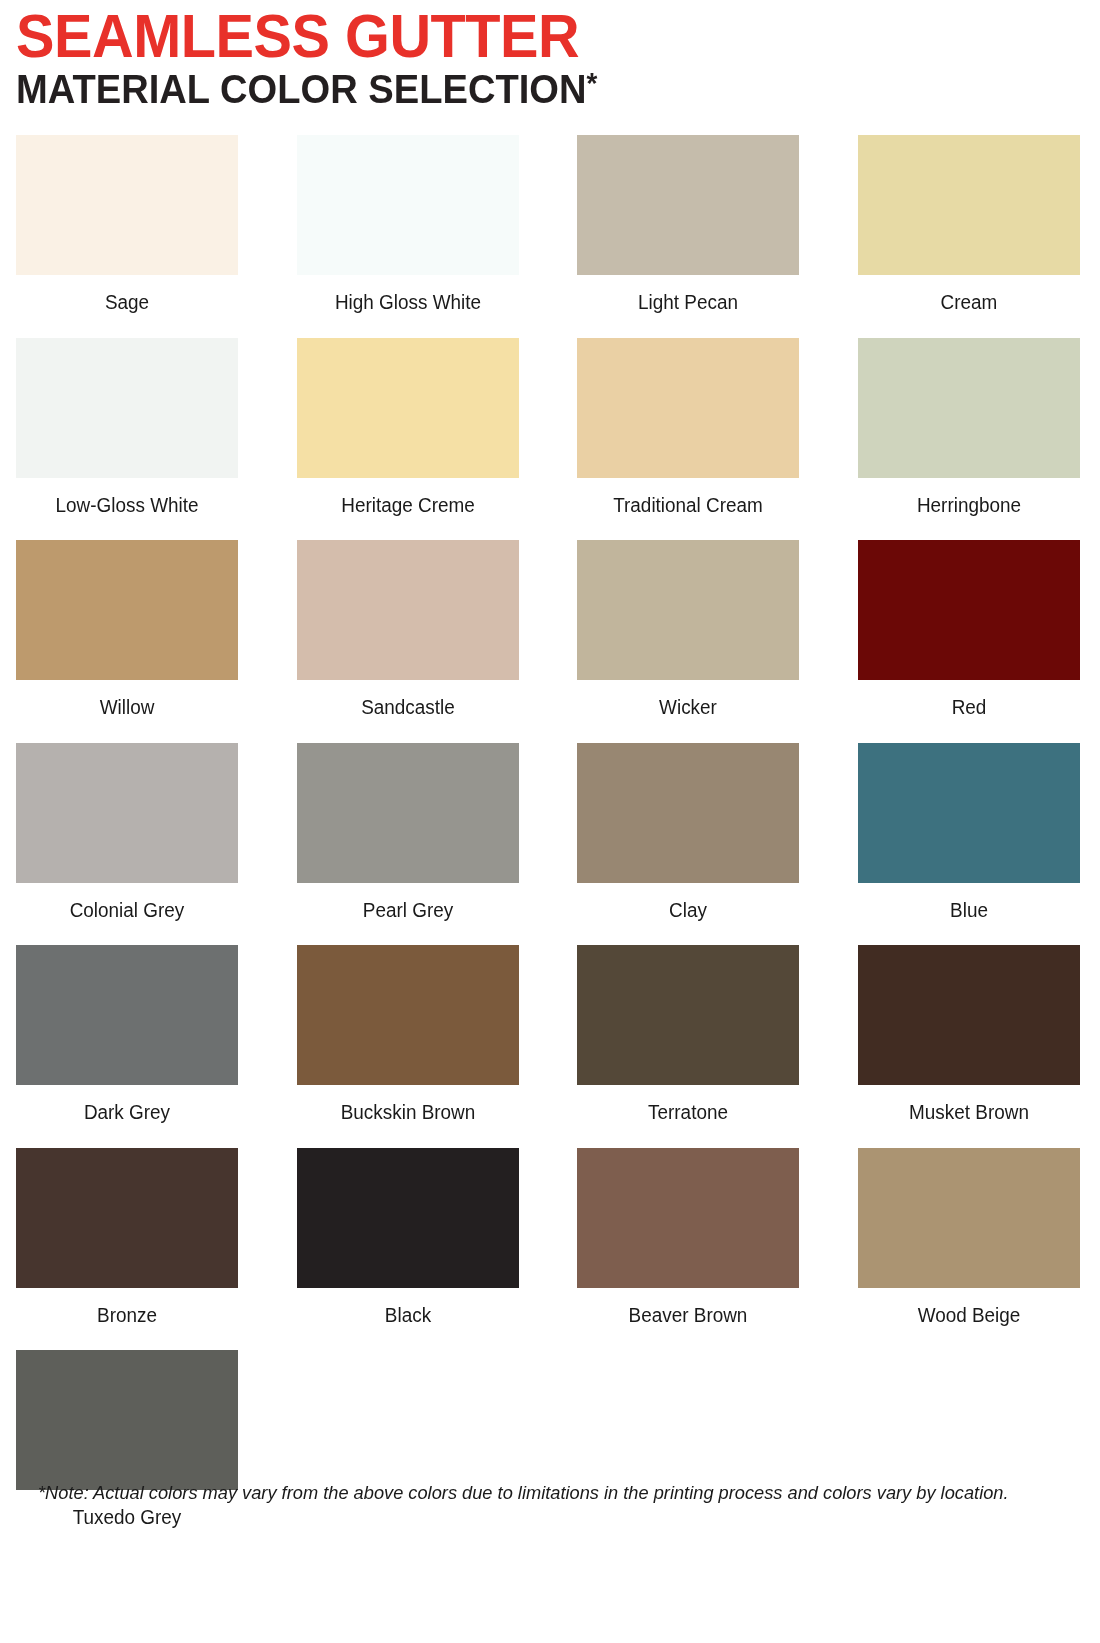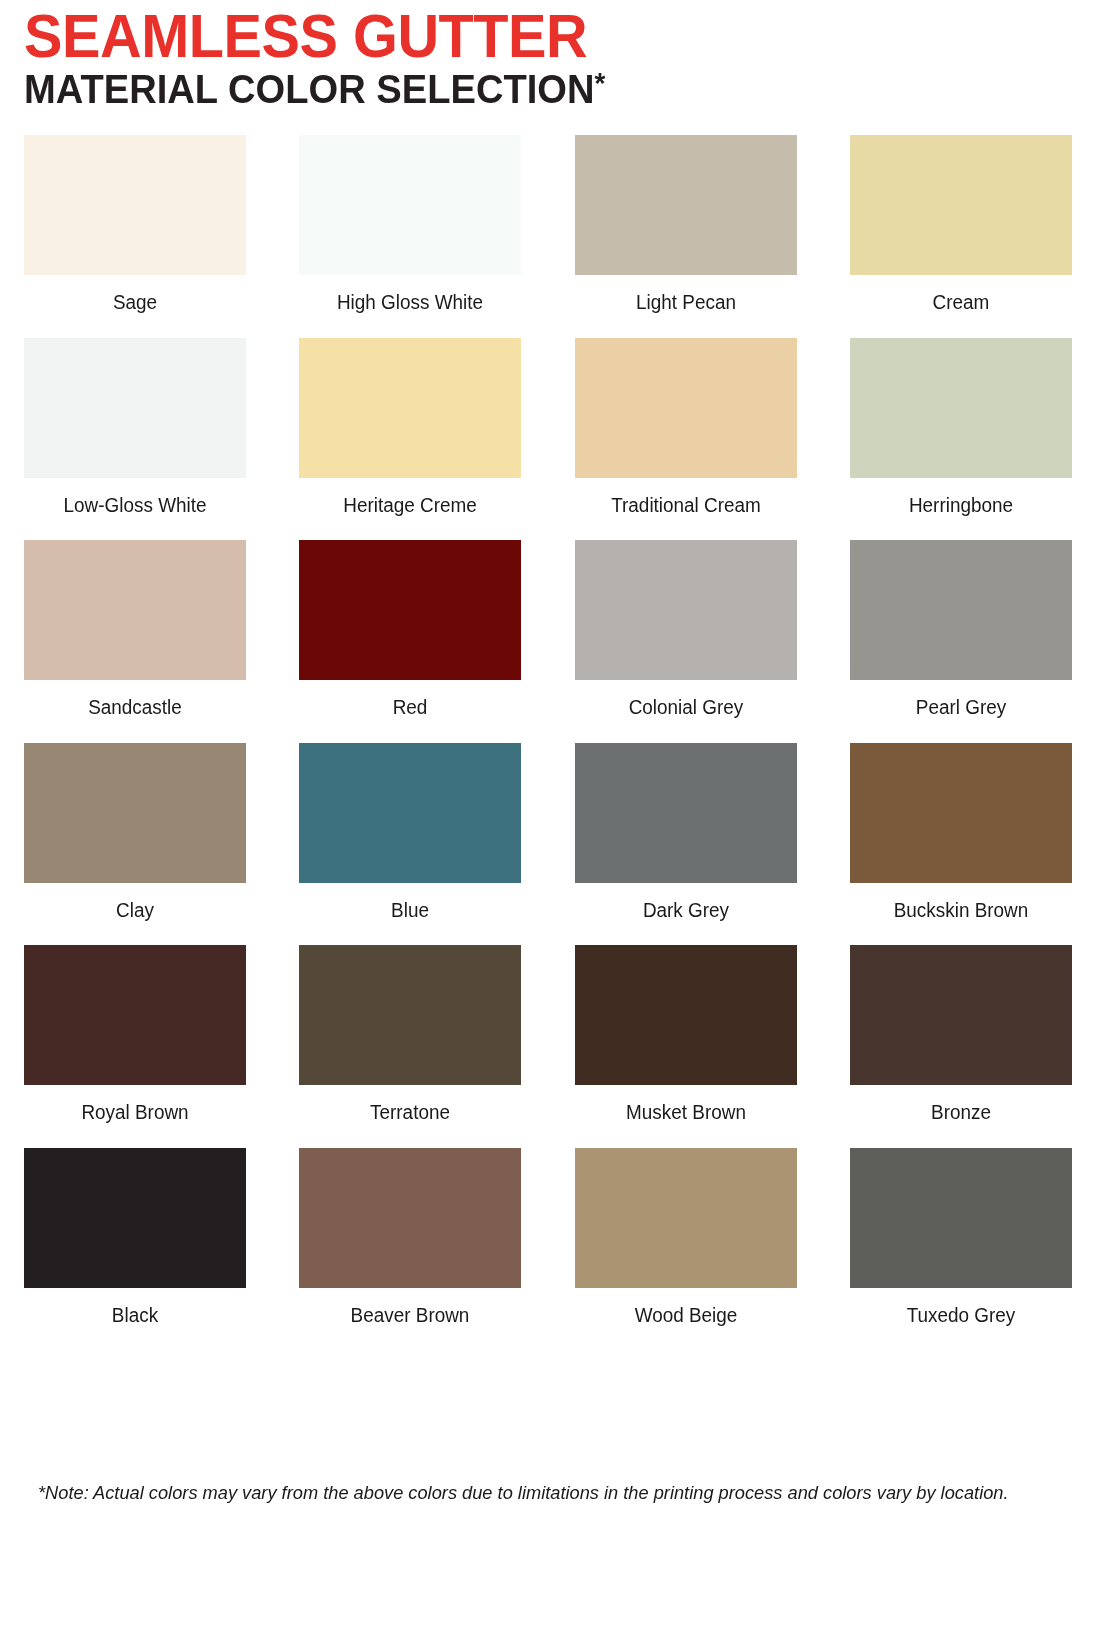--- a/index.html
+++ b/index.html
@@ -13,21 +13,21 @@
     font-family: "Liberation Sans", sans-serif;
     color: #231f20;
     overflow: hidden;
   }
 
   .page {
     position: relative;
     width: 1096px;
     height: 1643px;
     box-sizing: border-box;
-    padding: 0 24px;
+    padding: 0 16px;
   }
 
   
   .header {
     padding-top: 6px;
   }
   .title-main {
     font-family: "Liberation Sans Narrow", "Liberation Sans", sans-serif;
     font-weight: bold;
     font-size: 62px;
@@ -145,24 +145,32 @@
       </div>
       <div class="swatch-cell">
         <span class="swatch-chip" style="background: rgb(234, 208, 164);"></span>
         <span class="swatch-label">Traditional Cream</span>
       </div>
       <div class="swatch-cell">
         <span class="swatch-chip" style="background: rgb(207, 212, 189);"></span>
         <span class="swatch-label">Herringbone</span>
       </div>
       <div class="swatch-cell">
+        <span class="swatch-chip" style="background: rgb(189, 154, 109);"></span>
+        <span class="swatch-label">Willow</span>
+      </div>
+      <div class="swatch-cell">
         <span class="swatch-chip" style="background: rgb(212, 189, 172);"></span>
         <span class="swatch-label">Sandcastle</span>
       </div>
       <div class="swatch-cell">
+        <span class="swatch-chip" style="background: rgb(193, 181, 156);"></span>
+        <span class="swatch-label">Wicker</span>
+      </div>
+      <div class="swatch-cell">
         <span class="swatch-chip" style="background: rgb(107, 8, 6);"></span>
         <span class="swatch-label">Red</span>
       </div>
       <div class="swatch-cell">
         <span class="swatch-chip" style="background: rgb(181, 177, 174);"></span>
         <span class="swatch-label">Colonial Grey</span>
       </div>
       <div class="swatch-cell">
         <span class="swatch-chip" style="background: rgb(150, 149, 143);"></span>
         <span class="swatch-label">Pearl Grey</span>
@@ -177,24 +185,20 @@
       </div>
       <div class="swatch-cell">
         <span class="swatch-chip" style="background: rgb(109, 112, 112);"></span>
         <span class="swatch-label">Dark Grey</span>
       </div>
       <div class="swatch-cell">
         <span class="swatch-chip" style="background: rgb(123, 90, 60);"></span>
         <span class="swatch-label">Buckskin Brown</span>
       </div>
       <div class="swatch-cell">
-        <span class="swatch-chip" style="background: rgb(70, 40, 36);"></span>
-        <span class="swatch-label">Royal Brown</span>
-      </div>
-      <div class="swatch-cell">
         <span class="swatch-chip" style="background: rgb(84, 72, 56);"></span>
         <span class="swatch-label">Terratone</span>
       </div>
       <div class="swatch-cell">
         <span class="swatch-chip" style="background: rgb(65, 44, 34);"></span>
         <span class="swatch-label">Musket Brown</span>
       </div>
       <div class="swatch-cell">
         <span class="swatch-chip" style="background: rgb(71, 53, 46);"></span>
         <span class="swatch-label">Bronze</span>

